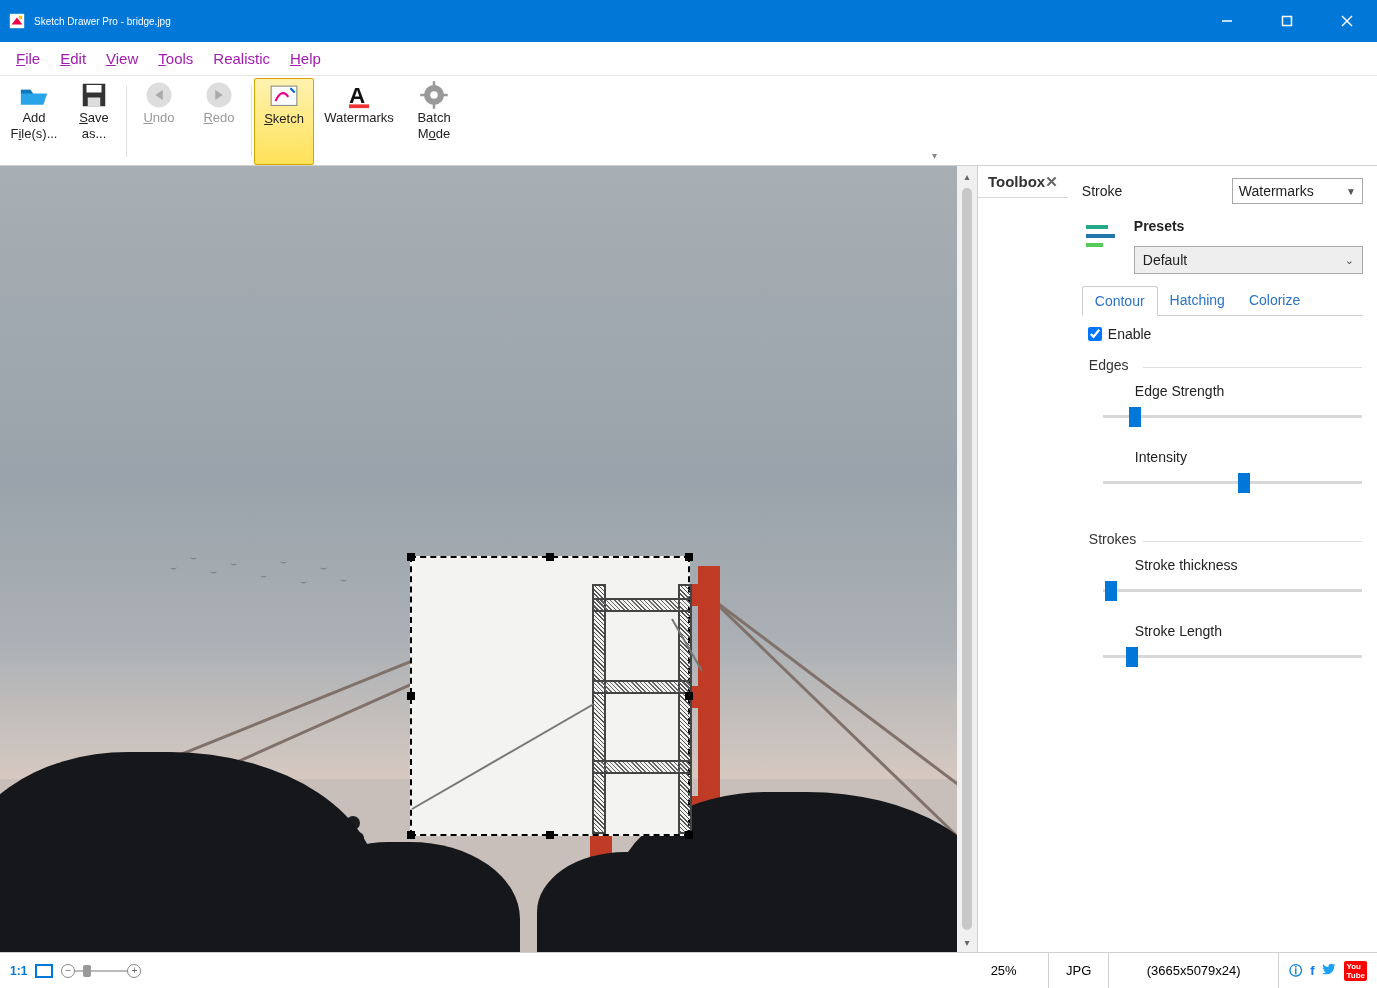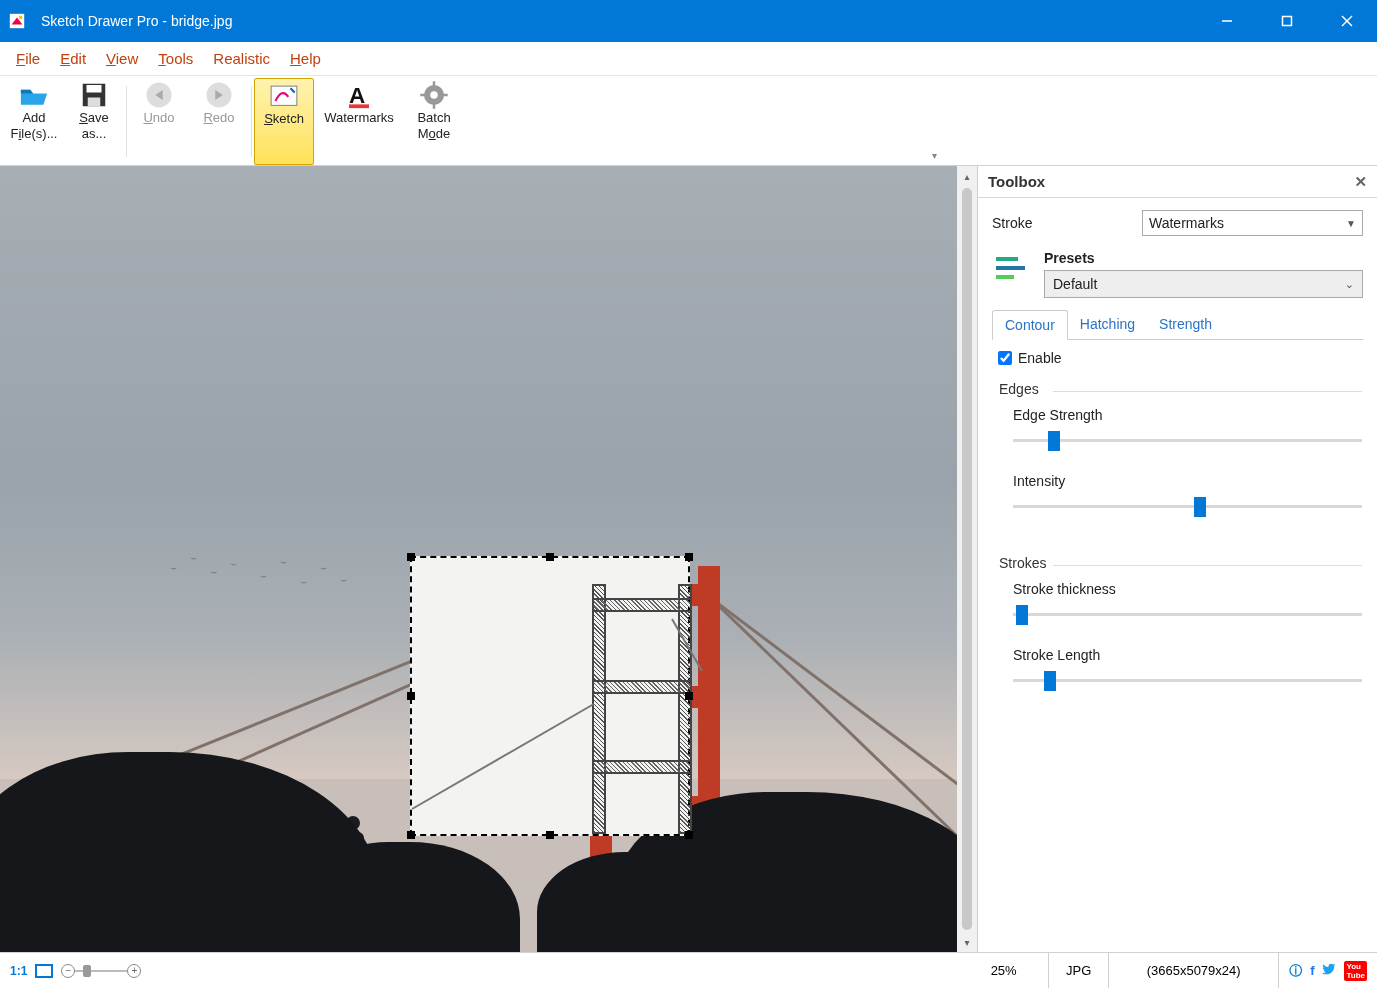--- a/index.html
+++ b/index.html
@@ -1,27 +1,27 @@
 <!DOCTYPE html>
 <html><head>
 <meta charset="utf-8">
 <style>
 * { box-sizing: border-box; margin: 0; padding: 0; font-family: "Segoe UI", Tahoma, sans-serif; }
 html, body { width: 1377px; height: 988px; overflow: hidden; background: #fff; }
 
 
 .titlebar { height: 42px; background: #0178d7; color: #fff; display: flex; align-items: center; padding-left: 8px; }
 .titlebar .app-icon { width: 18px; height: 18px; margin-right: 8px; }
-.titlebar .title { font-size: 14px; flex: 1; margin-left: 7px; }
+.titlebar .title { font-size: 10px; flex: 1; }
 .titlebar .win-btns { display: flex; height: 100%; }
 .titlebar .win-btn { width: 60px; display: flex; align-items: center; justify-content: center; color: #fff; font-size: 14px; }
 .titlebar .win-btn svg { width: 12px; height: 12px; }
 
 
-.menubar { height: 34px; display: flex; align-items: center; padding: 16px 6px; font-size: 15px; color: #c2410c; border-bottom: 1px solid #e6e6e6; }
+.menubar { height: 34px; display: flex; align-items: center; padding: 16px 6px; font-size: 15px; color: #a21caf; border-bottom: 1px solid #e6e6e6; }
 .menubar .menu-item { padding: 4px 10px; cursor: default; }
 
 
 .toolbar { height: 90px; display: flex; align-items: stretch; padding: 2px 4px 0; position: relative; border-bottom: 1px solid #d0d0d0; }
 .tool-btn { width: 60px; display: flex; flex-direction: column; align-items: center; justify-content: flex-start; padding-top: 4px; font-size: 13px; color: #222; text-align: center; line-height: 1.2; }
 .tool-btn.wide { width: 90px; }
 .tool-btn .icon { width: 30px; height: 26px; display: flex; align-items: center; justify-content: center; margin-bottom: 2px; }
 .tool-btn.disabled { color: #999; }
 .tool-btn.active { background: linear-gradient(#fff2b0,#ffe259); border: 1px solid #d6a400; border-radius: 2px; }
 .tool-sep { width: 1px; background: #e0e0e0; margin: 8px 2px; }
@@ -68,50 +68,50 @@
 .selection .h-ml{left:-5px;top:calc(50% - 4px)}.selection .h-mr{right:-5px;top:calc(50% - 4px)}
 .selection .h-bl{left:-5px;bottom:-5px}.selection .h-bm{left:calc(50% - 4px);bottom:-5px}.selection .h-br{right:-5px;bottom:-5px}
 .sketch-tower{position:absolute;left:180px;top:26px;width:100px;height:250px;}
 .sketch-tower .sp{position:absolute;top:0;bottom:0;width:14px;background:repeating-linear-gradient(45deg,#555 0 1px,transparent 1px 3px);border:2px solid #444;}
 .sketch-tower .sp-l{left:0}.sketch-tower .sp-r{right:0}
 .sketch-tower .sc{position:absolute;left:0;right:0;height:14px;border:2px solid #444;background:repeating-linear-gradient(45deg,#666 0 1px,transparent 1px 3px);}
 .sketch-tower .sc1{top:14px}.sketch-tower .sc2{top:96px}.sketch-tower .sc3{top:176px}
 .sketch-cable{position:absolute;border-top:2px solid #777;height:0;transform-origin:left center;}
 
 
-.toolbox { width: 400px; border-left: 1px solid #d0d0d0; display:flex; flex-direction:column; background:#fff; }
+.toolbox { width: 400px; border-left: 1px solid #d0d0d0; display:flex; background:#fff; }
 .tb-header { height: 32px; border-bottom: 1px solid #d8d8d8; display:flex; align-items:center; padding:0 10px; font-size:15px; font-weight:600; color:#333; }
 .tb-header .close-x{margin-left:auto;color:#666;font-size:15px;}
 .tb-body { flex:1; padding: 12px 14px; overflow:auto; font-size:14px; color:#222; }
 .tb-row { display:flex; align-items:center; margin-bottom: 14px; gap:10px; }
 .tb-row label { width: 140px; }
 .tb-select { flex:1; height:26px; border:1px solid #aaa; background:#fff; display:flex; align-items:center; padding:0 6px; position:relative; }
 .tb-select .dd-arrow{margin-left:auto;color:#555;font-size:10px;}
 .tb-presets { display:flex; align-items:flex-start; gap:12px; margin-bottom:12px; }
 .preset-icon{width:40px;height:36px;display:flex;flex-direction:column;justify-content:space-around;padding:4px;}
 .preset-icon .bar{height:4px;background:#2a8; width:70%;}
 .preset-icon .bar.b2{background:#27a;width:90%}
 .preset-icon .bar.b3{background:#5c5;width:55%}
 .presets-right{flex:1;}
-.presets-label{font-weight:700;margin-bottom:4px;}
+.presets-label{font-weight:700;margin-bottom:12px;}
 .preset-select{height:28px;border:1px solid #aaa;background:#eee;display:flex;align-items:center;padding:0 8px;}
 .preset-select .dd-arrow{margin-left:auto;color:#555;font-size:11px;}
 
 .tabs { display:flex; border-bottom:1px solid #ccc; margin-bottom:10px; }
 .tab { padding:6px 12px; color:#2a73c7; font-size:14px; cursor:default; }
 .tab.active { border:1px solid #ccc; border-bottom:1px solid #fff; margin-bottom:-1px; background:#fff; border-radius:3px 3px 0 0; }
 
 .cb-row { display:flex; align-items:center; gap:6px; margin-bottom:14px; padding-left:6px; }
 .cb-row input { width:14px; height:14px; }
 
 .group { border:1px solid transparent; margin-bottom:18px; }
 .group-title { font-size:14px; color:#333; padding:0 0 6px 6px; position:relative; }
 .group-title::after{content:"";position:absolute;left:60px;right:0;top:10px;height:1px;background:#ddd;}
 .slider-block { padding: 4px 0 14px 20px; }
-.slider-label { font-size:14px; margin-bottom:4px; }
+.slider-label { font-size:14px; margin-bottom:4px;margin-left:32px; }
 .slider { position:relative; height:28px; }
 .slider .track{position:absolute;left:0;right:0;top:12px;height:3px;background:#d8d8d8;}
 .slider .thumb{position:absolute;top:4px;width:12px;height:20px;background:#0178d7;}
 
 
 .statusbar { height:36px; border-top:1px solid #d0d0d0; display:flex; align-items:center; font-size:13px; }
 .sb-cell { border-right:1px solid #d0d0d0; height:100%; display:flex; align-items:center; justify-content:center; padding:0 10px; }
 .sb-left { display:flex; align-items:center; gap:8px; padding:0 10px; }
 .sb-zoom-slider{position:relative;width:80px;height:18px;}
 .sb-zoom-slider .track{position:absolute;left:14px;right:14px;top:8px;height:2px;background:#bbb;}
@@ -349,21 +349,21 @@
           <div class="preset-select">
             <span>Default</span>
             <span class="dd-arrow">⌄</span>
           </div>
         </div>
       </div>
 
       <div class="tabs">
         <div class="tab active">Contour</div>
         <div class="tab">Hatching</div>
-        <div class="tab">Strength</div>
+        <div class="tab">Colorize</div>
       </div>
 
       <div class="cb-row">
         <input type="checkbox" checked="" style="">
         <span>Enable</span>
       </div>
 
       <div class="group">
         <div class="group-title">Edges</div>
         <div class="slider-block">

